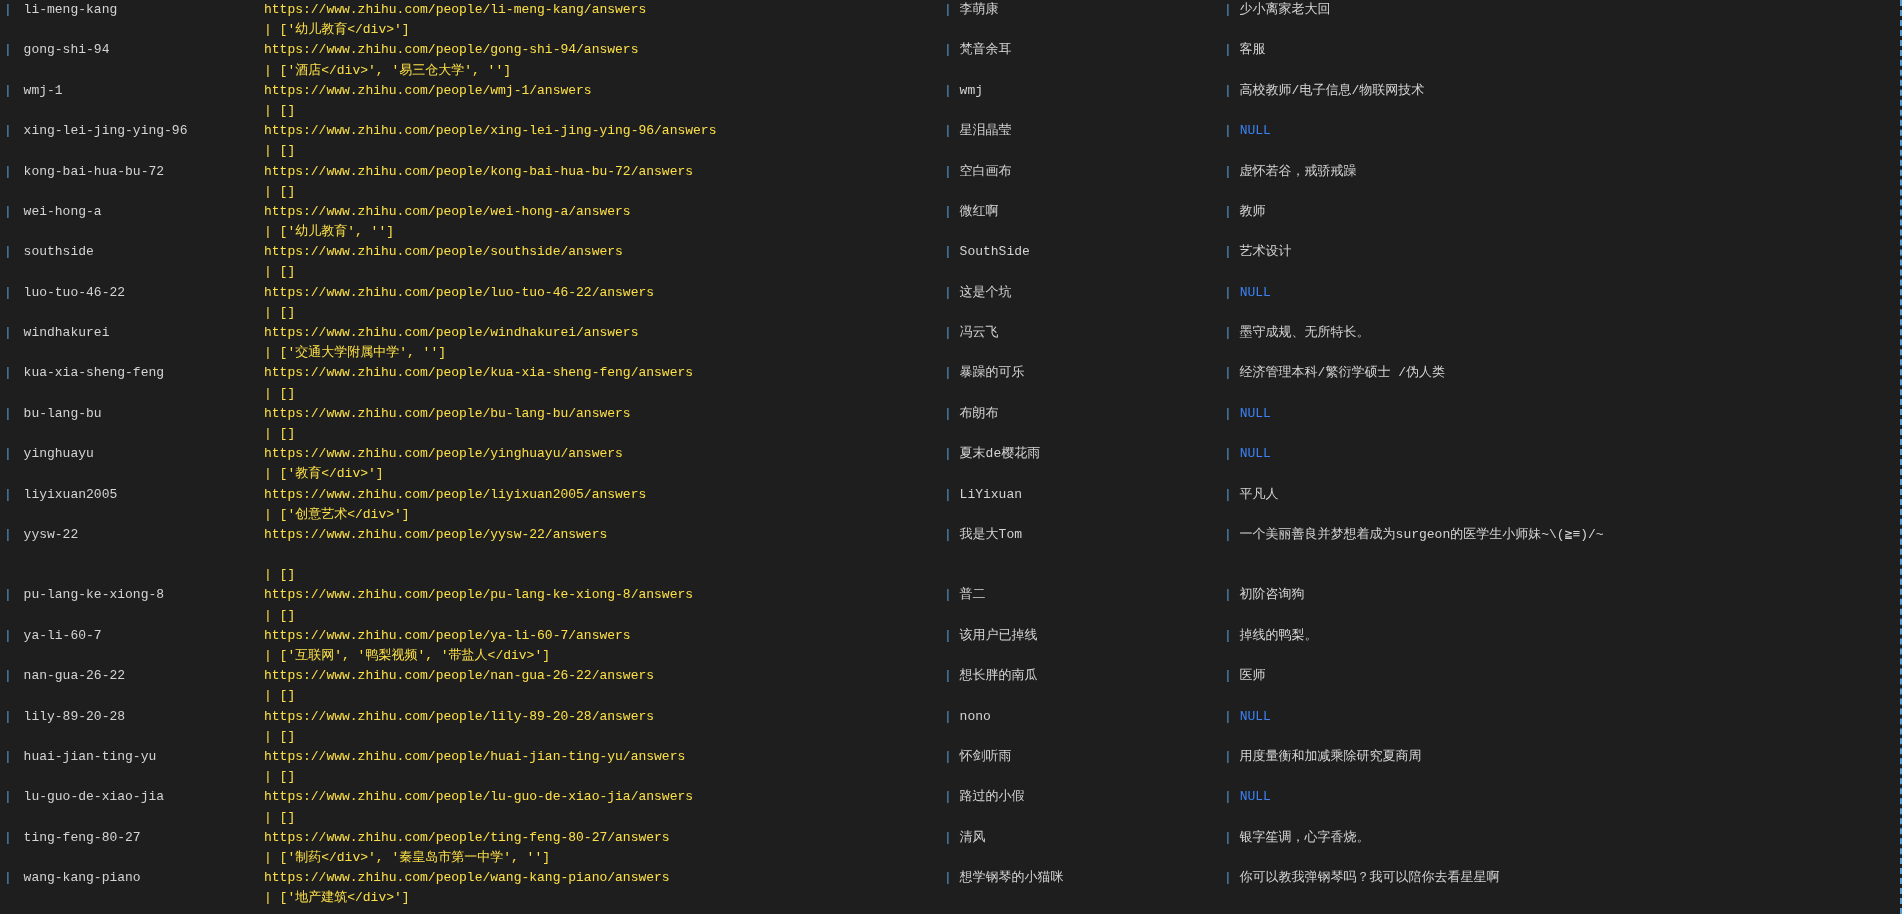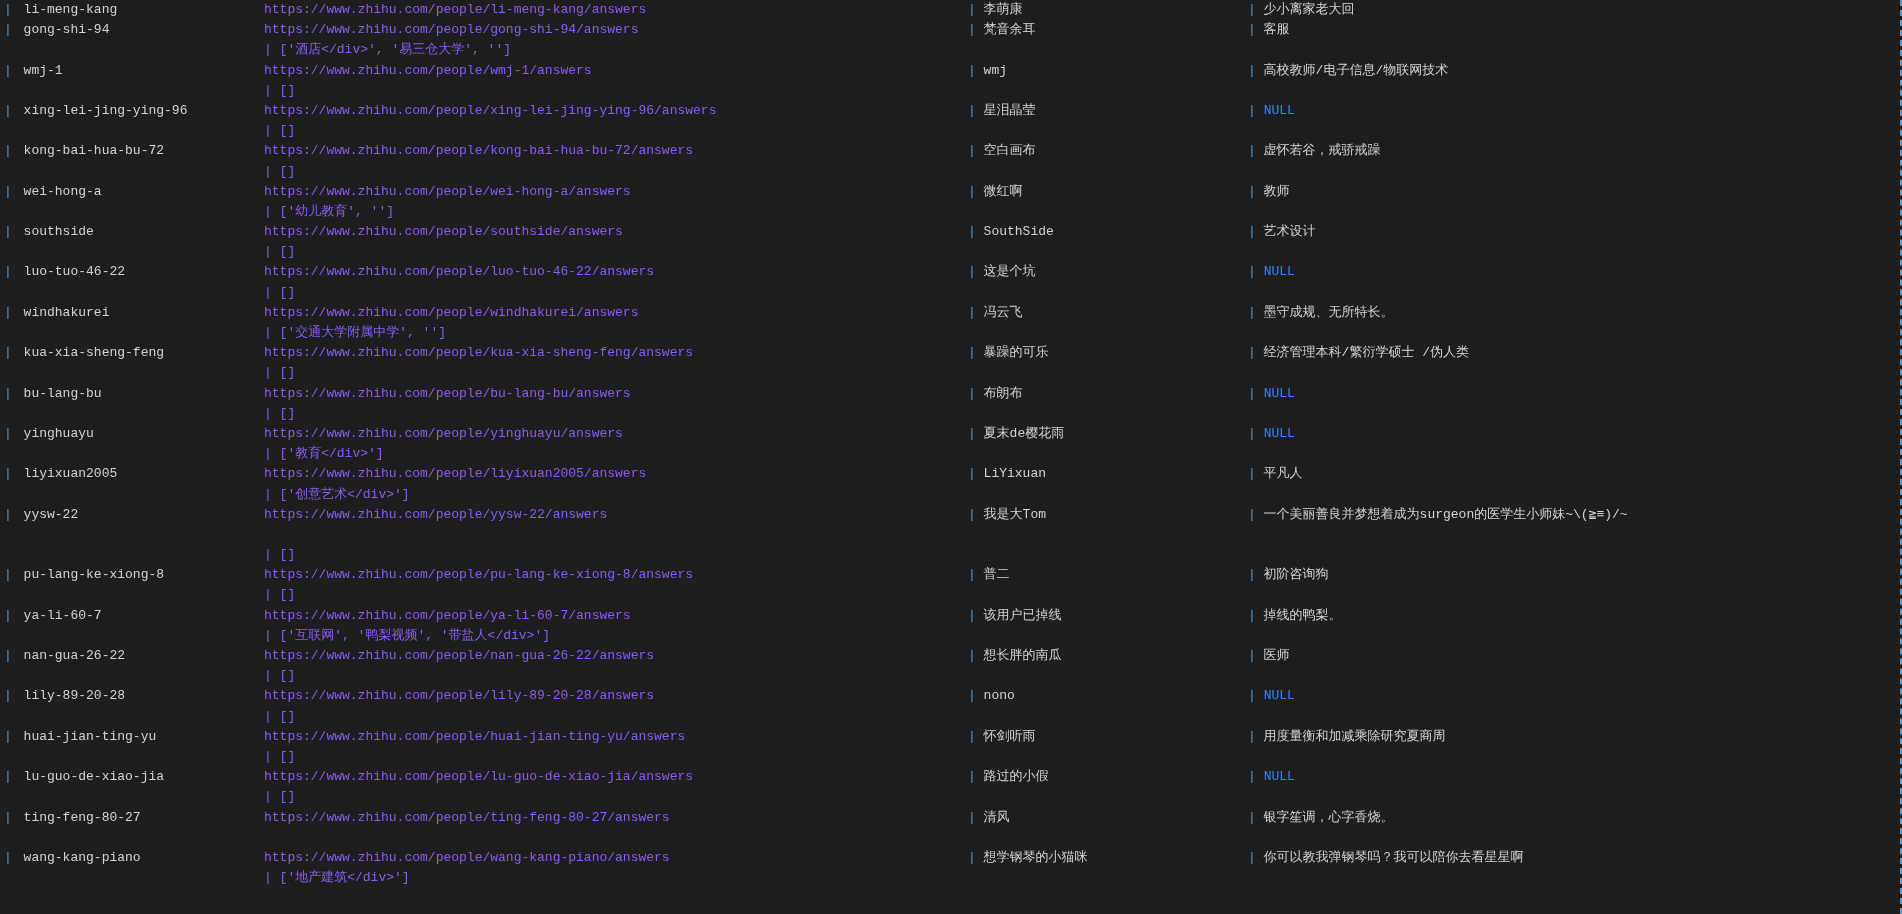--- a/index.html
+++ b/index.html
@@ -23,27 +23,26 @@
       vertical-align: top;
     }
     .cell-col1 {
       width: 260px;
       min-width: 260px;
       color: #d4d4d4;
     }
     .cell-col2 {
       width: 680px;
       min-width: 680px;
-      color: #8b5cf6;
+      color: #fde047;
     }
     .cell-col3 {
       width: 280px;
       min-width: 280px;
       color: #d4d4d4;
-      margin-left: 24px;
     }
     .cell-col4 {
       flex: 1;
       color: #d4d4d4;
     }
     .pipe {
       color: #569cd6;
       margin-right: 4px;
     }
     .separator {
@@ -78,20 +77,24 @@
 <body>
 
 <div class="table-container">
 <div class="row-block">
       <div class="row-line">
         <span class="cell cell-col1"><span class="pipe">|</span> li-meng-kang</span>
         <span class="cell cell-col2">https://www.zhihu.com/people/li-meng-kang/answers</span>
         <span class="cell cell-col3"><span class="separator">|</span> 李萌康</span>
         <span class="cell cell-col4"><span class="separator">|</span> 少小离家老大回</span>
       </div>
+      <div class="row-line">
+        <span class="cell indent">&nbsp;</span>
+        <span class="cell cell-col2">| ['幼儿教育&lt;/div&gt;']</span>
+      </div>
     </div>
     <div class="row-block">
       <div class="row-line">
         <span class="cell cell-col1"><span class="pipe">|</span> gong-shi-94</span>
         <span class="cell cell-col2">https://www.zhihu.com/people/gong-shi-94/answers</span>
         <span class="cell cell-col3"><span class="separator">|</span> 梵音余耳</span>
         <span class="cell cell-col4"><span class="separator">|</span> 客服</span>
       </div>
       <div class="row-line">
         <span class="cell indent">&nbsp;</span>
@@ -321,20 +324,21 @@
     </div>
     <div class="row-block">
       <div class="row-line">
         <span class="cell cell-col1"><span class="pipe">|</span> ting-feng-80-27</span>
         <span class="cell cell-col2">https://www.zhihu.com/people/ting-feng-80-27/answers</span>
         <span class="cell cell-col3"><span class="separator">|</span> 清风</span>
         <span class="cell cell-col4"><span class="separator">|</span> 银字笙调，心字香烧。</span>
       </div>
       <div class="row-line">
         <span class="cell indent">&nbsp;</span>
+        <span class="cell cell-col2">| ['制药&lt;/div&gt;', '秦皇岛市第一中学', '']</span>
       </div>
     </div>
     <div class="row-block">
       <div class="row-line">
         <span class="cell cell-col1"><span class="pipe">|</span> wang-kang-piano</span>
         <span class="cell cell-col2">https://www.zhihu.com/people/wang-kang-piano/answers</span>
         <span class="cell cell-col3"><span class="separator">|</span> 想学钢琴的小猫咪</span>
         <span class="cell cell-col4"><span class="separator">|</span> 你可以教我弹钢琴吗？我可以陪你去看星星啊</span>
       </div>
       <div class="row-line">

